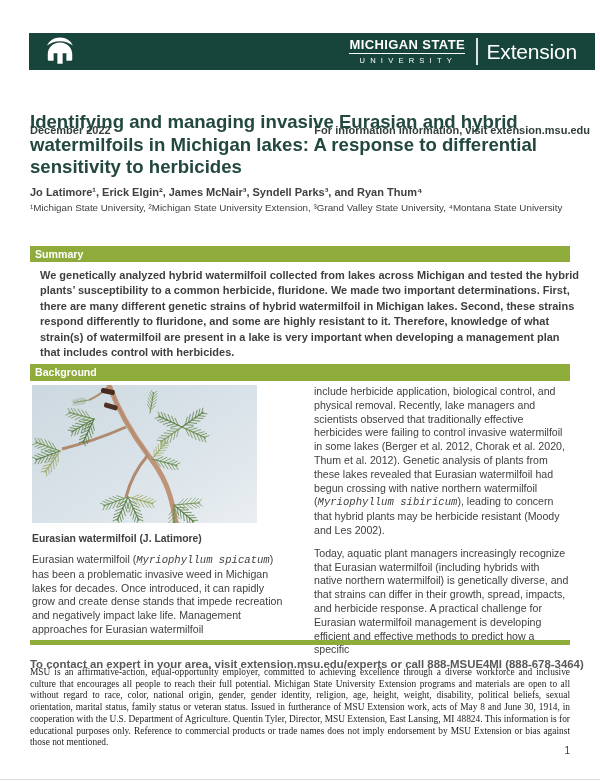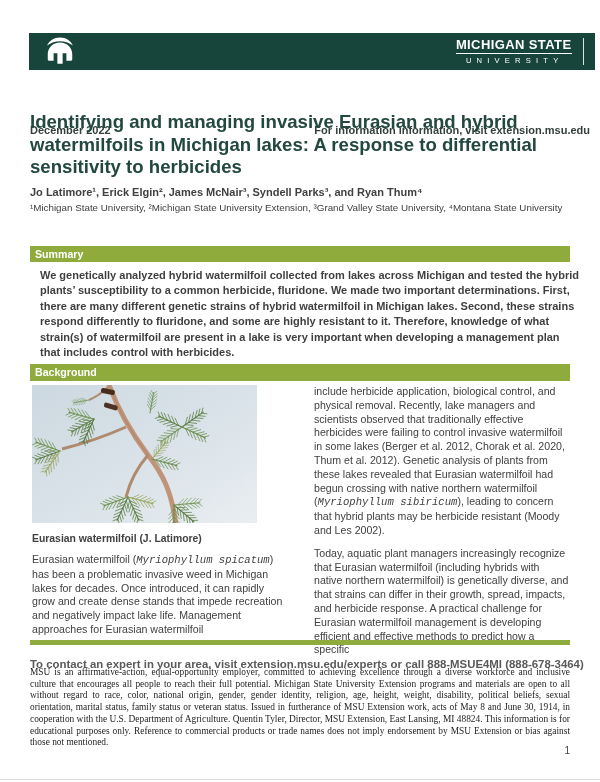--- a/index.html
+++ b/index.html
@@ -5,21 +5,21 @@
   html,body{margin:0;padding:0;}
   body{
     width:600px;height:782px;background:#ffffff;position:relative;
     font-family:"Liberation Sans",sans-serif;color:#414042;overflow:hidden;
   }
   .abs{position:absolute;}
   
   .masthead{top:33px;left:29px;width:566px;height:37px;background:#18453B;
     display:flex;align-items:center;justify-content:space-between;padding:0;box-sizing:border-box;}
   .helmet{margin-left:12px;display:block;}
-  .brandgroup{display:flex;align-items:center;margin-right:2px;}
+  .brandgroup{display:flex;align-items:center;margin-right:18px;}
   .wordmark{color:#fff;text-align:center;}
   .wm-top{font-size:13px;font-weight:bold;letter-spacing:0.4px;border-bottom:1.6px solid #fff;padding-bottom:1px;line-height:14px;white-space:nowrap;}
   .wm-bottom{font-size:7.6px;letter-spacing:5.2px;margin-top:1.5px;line-height:9px;white-space:nowrap;text-indent:2px;}
   .wm-divider{width:1.5px;height:27px;background:#ffffff;opacity:.85;margin:0 9px 0 11px;}
   .ext{color:#fff;font-size:21px;font-weight:400;letter-spacing:-0.2px;line-height:22px;}
   
   .dateline{top:78px;left:30px;width:560px;display:flex;justify-content:space-between;
     font-size:11px;font-weight:bold;color:#323F3B;margin-top:46px;}
   
   .title{top:111px;left:30px;width:540px;font-size:18.6px;line-height:22.5px;font-weight:bold;color:#234840;}
@@ -57,20 +57,21 @@
   <svg class="helmet" width="38" height="32" viewBox="0 0 40 34" aria-hidden="true">
     <path fill="#ffffff" d="M20 1.5 C13.5 1.5 8.5 5 6.2 10.2 C10.4 7.2 15.1 5.6 20 5.6 C24.9 5.6 29.6 7.2 33.8 10.2 C31.5 5 26.5 1.5 20 1.5 Z"></path>
     <path fill="#ffffff" d="M20 6.8 C12.4 6.8 7 12.6 7 19.4 L7 24.6 C7 25.6 7.9 26.4 8.9 26.4 L13.2 26.4 L13.2 18.2 L17.2 18.2 L17.2 29.6 L22.8 29.6 L22.8 18.2 L26.8 18.2 L26.8 26.4 L31.1 26.4 C32.1 26.4 33 25.6 33 24.6 L33 19.4 C33 12.6 27.6 6.8 20 6.8 Z"></path>
   </svg>
   <div class="brandgroup">
     <div class="wordmark">
       <div class="wm-top">MICHIGAN STATE</div>
       <div class="wm-bottom">UNIVERSITY</div>
     </div>
     <div class="wm-divider"></div>
+    <div class="ext">Extension</div>
   </div>
 </div>
 
 <div class="abs dateline">
   <span>December 2022</span>
   <span>For information information, visit extension.msu.edu</span>
 </div>
 
 <h1 class="abs title" style="margin:0;">Identifying and managing invasive Eurasian and hybrid watermilfoils in Michigan lakes: A response to differential sensitivity to herbicides</h1>
 <div class="abs authors">Jo Latimore¹, Erick Elgin², James McNair³, Syndell Parks³, and Ryan Thum⁴</div>

